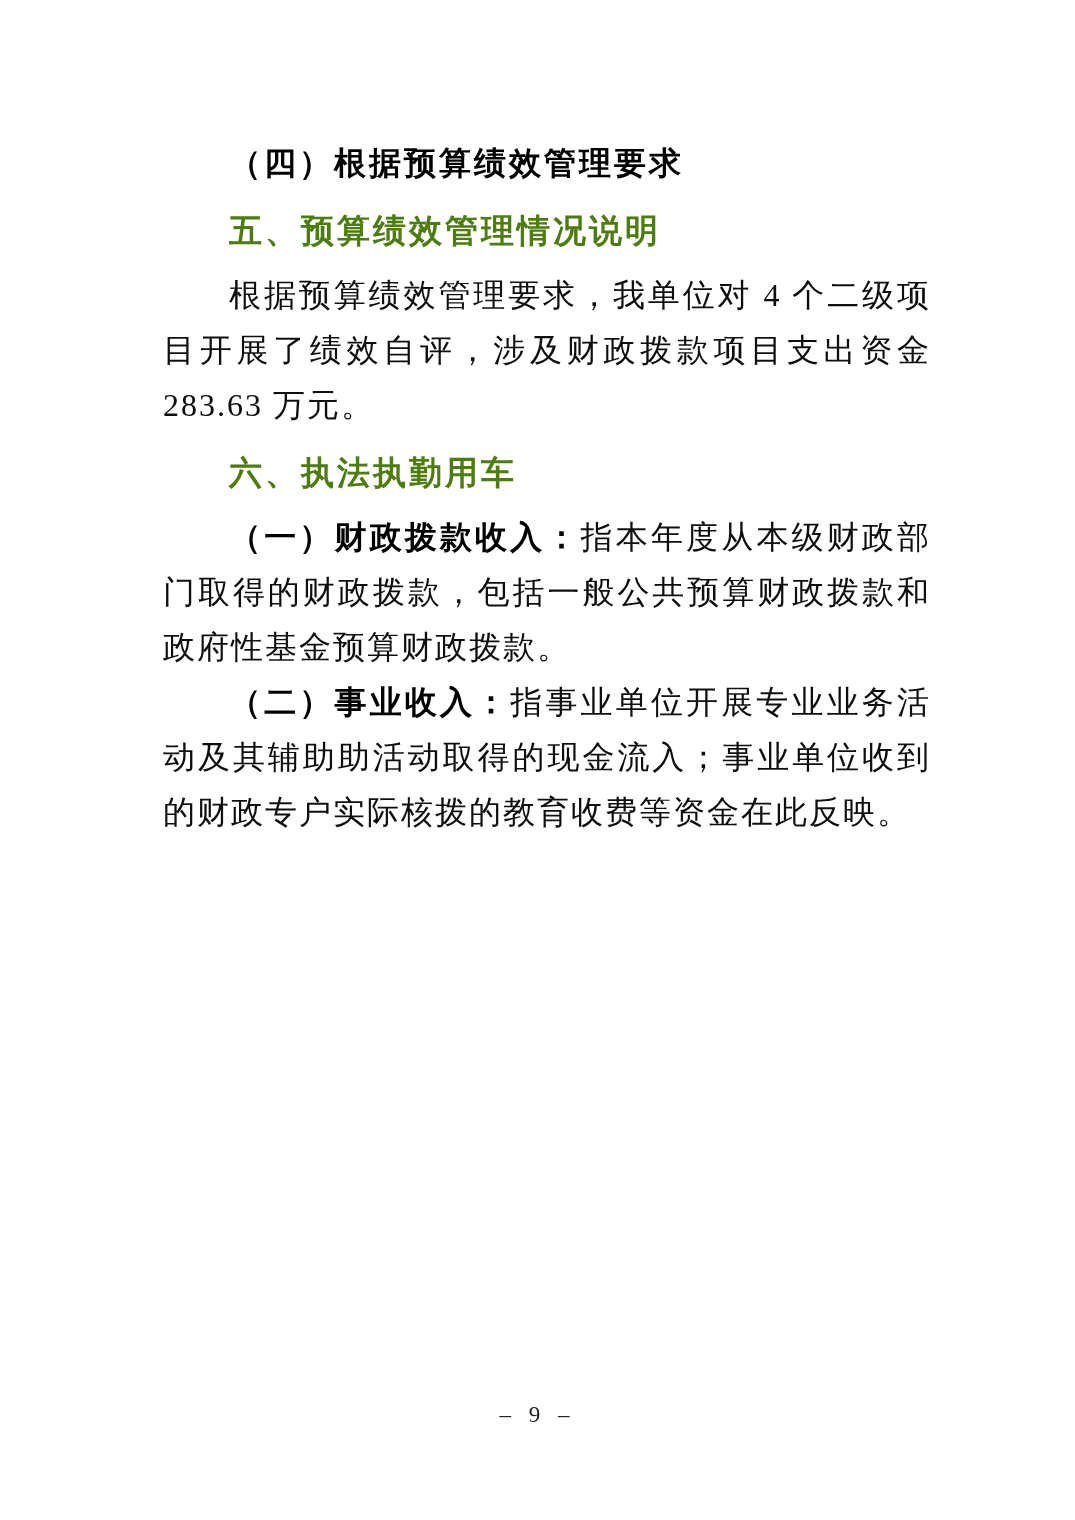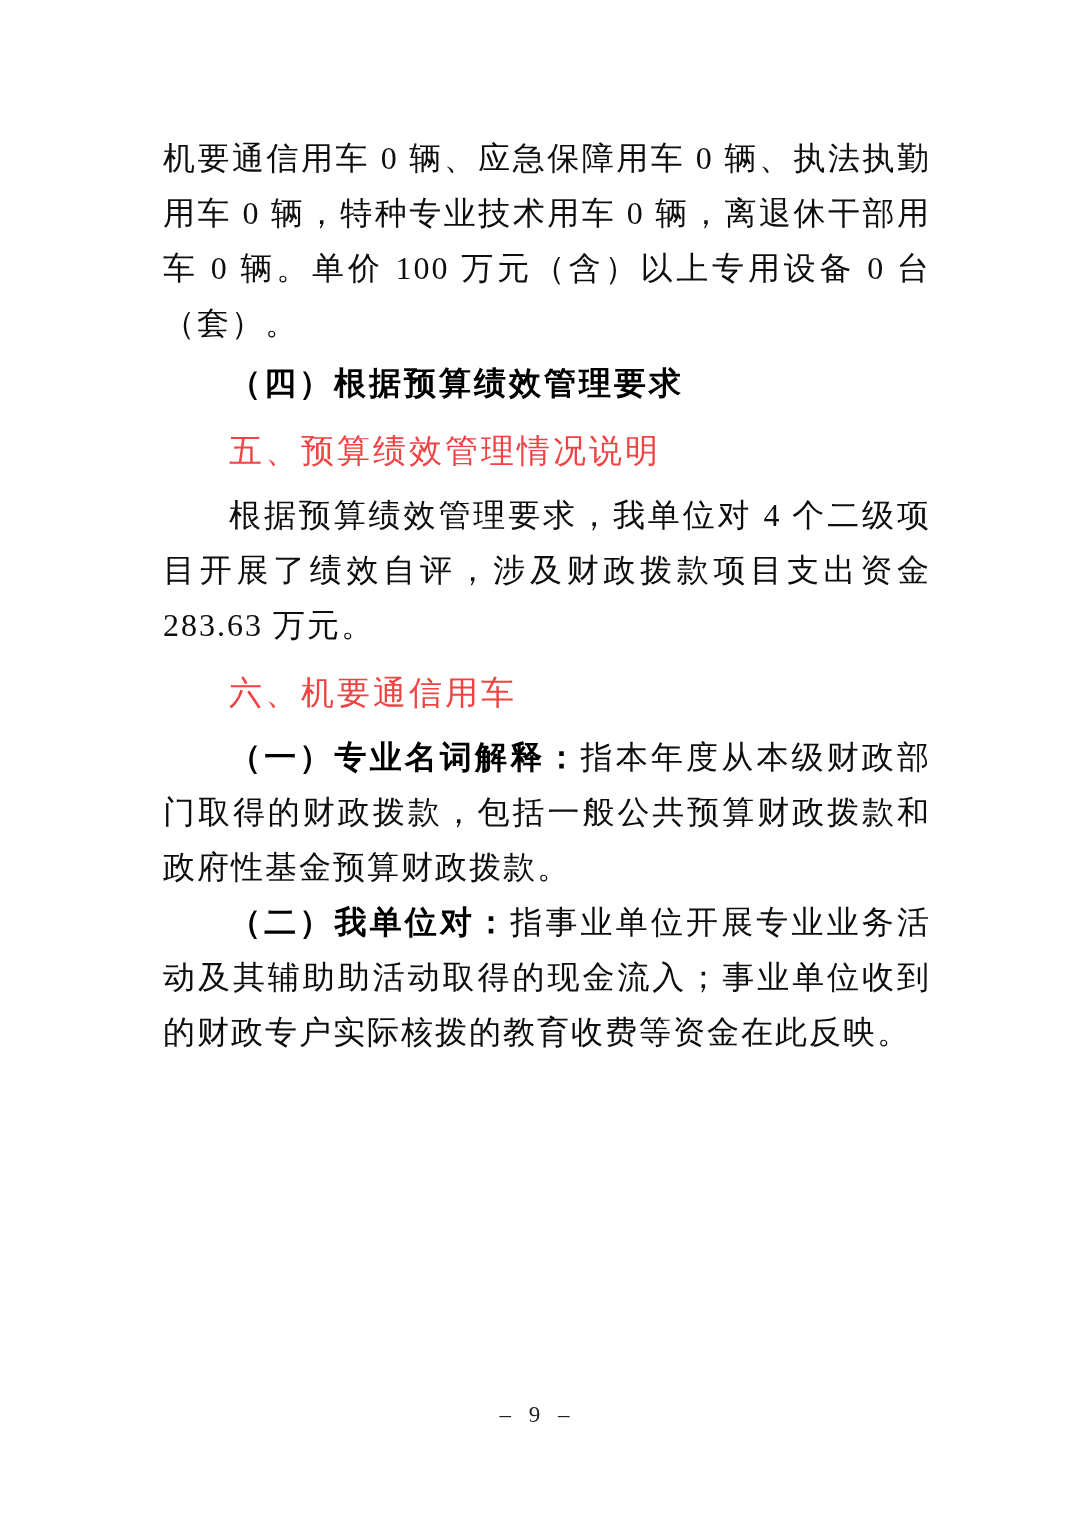--- a/index.html
+++ b/index.html
@@ -43,27 +43,27 @@
     font-weight: bold;
     font-size: 32px;
     line-height: 55px;
     letter-spacing: 3px;
     text-indent: 66px;
     margin: 5px 0 5px 0;
     color: #000000;
   }
   .h-sans {
     font-family: "Liberation Sans", "DejaVu Sans", sans-serif;
-    font-weight: normal;
+    font-weight: bold;
     font-size: 33px;
     line-height: 55px;
     letter-spacing: 3px;
     text-indent: 66px;
     margin: 12px 0 10px 0;
-    color: #ef4444;
+    color: #4d7c0f;
   }
   .term-label {
     font-weight: bold;
     color: #000000;
   }
   .page-number {
     position: absolute;
     top: 1402px;
     left: 0;
     width: 100%;
@@ -73,31 +73,30 @@
     letter-spacing: 6px;
     color: #222222;
   }
 </style>
 </head>
 <body>
 
 <div class="page">
   <main class="doc">
 
-    <p class="body-text no-indent">机要通信用车 0 辆、应急保障用车 0 辆、执法执勤用车 0 辆，特种专业技术用车 0 辆，离退休干部用车 0 辆。单价 100 万元（含）以上专用设备 0 台（套）。</p>
 
     <h3 class="h-serif">（四）根据预算绩效管理要求</h3>
 
 
     <h2 class="h-sans">五、预算绩效管理情况说明</h2>
 
     <p class="body-text indent2">根据预算绩效管理要求，我单位对 4 个二级项目开展了绩效自评，涉及财政拨款项目支出资金 283.63 万元。</p>
 
-    <h2 class="h-sans">六、机要通信用车</h2>
+    <h2 class="h-sans">六、执法执勤用车</h2>
 
-    <p class="body-text indent2"><span class="term-label">（一）专业名词解释：</span><span>指本年度从本级财政部门取得的财政拨款，包括一般公共预算财政拨款和政府性基金预算财政拨款。</span></p>
+    <p class="body-text indent2"><span class="term-label">（一）财政拨款收入：</span><span>指本年度从本级财政部门取得的财政拨款，包括一般公共预算财政拨款和政府性基金预算财政拨款。</span></p>
 
-    <p class="body-text indent2"><span class="term-label">（二）我单位对：</span><span>指事业单位开展专业业务活动及其辅助助活动取得的现金流入；事业单位收到的财政专户实际核拨的教育收费等资金在此反映。</span></p>
+    <p class="body-text indent2"><span class="term-label">（二）事业收入：</span><span>指事业单位开展专业业务活动及其辅助助活动取得的现金流入；事业单位收到的财政专户实际核拨的教育收费等资金在此反映。</span></p>
 
   </main>
 
   <footer class="page-number">– 9 –</footer>
 </div>
 
 </body></html>

